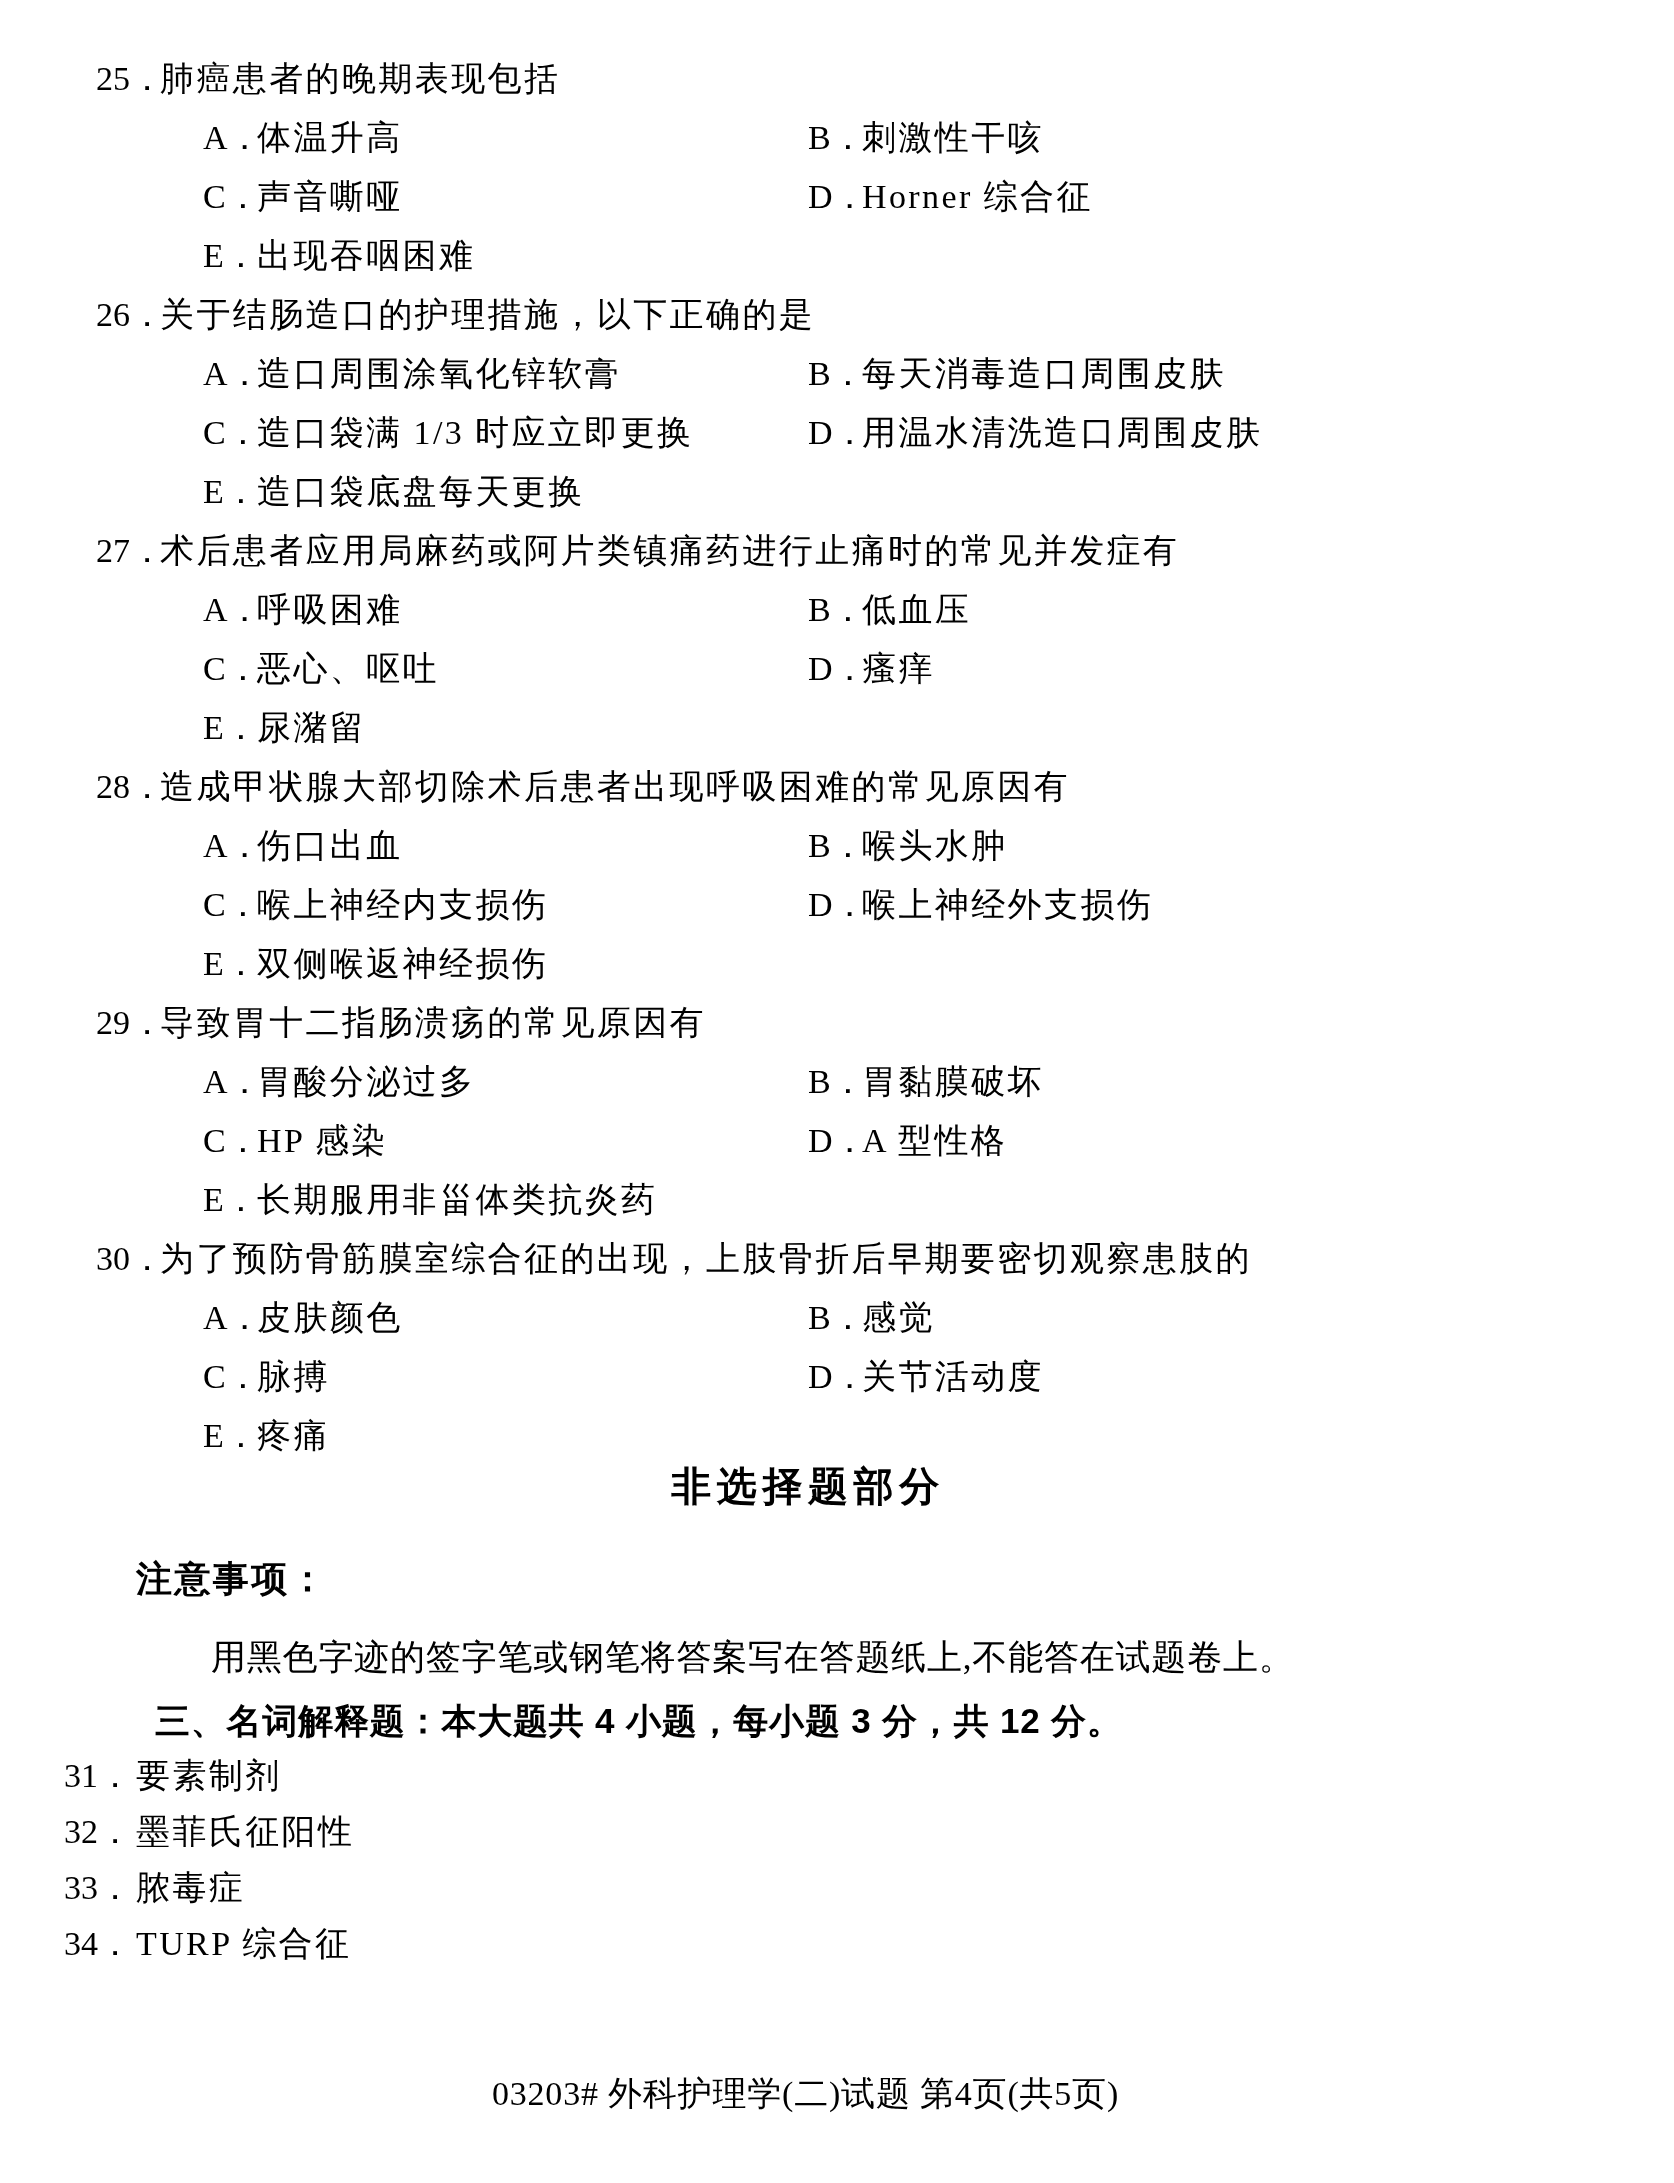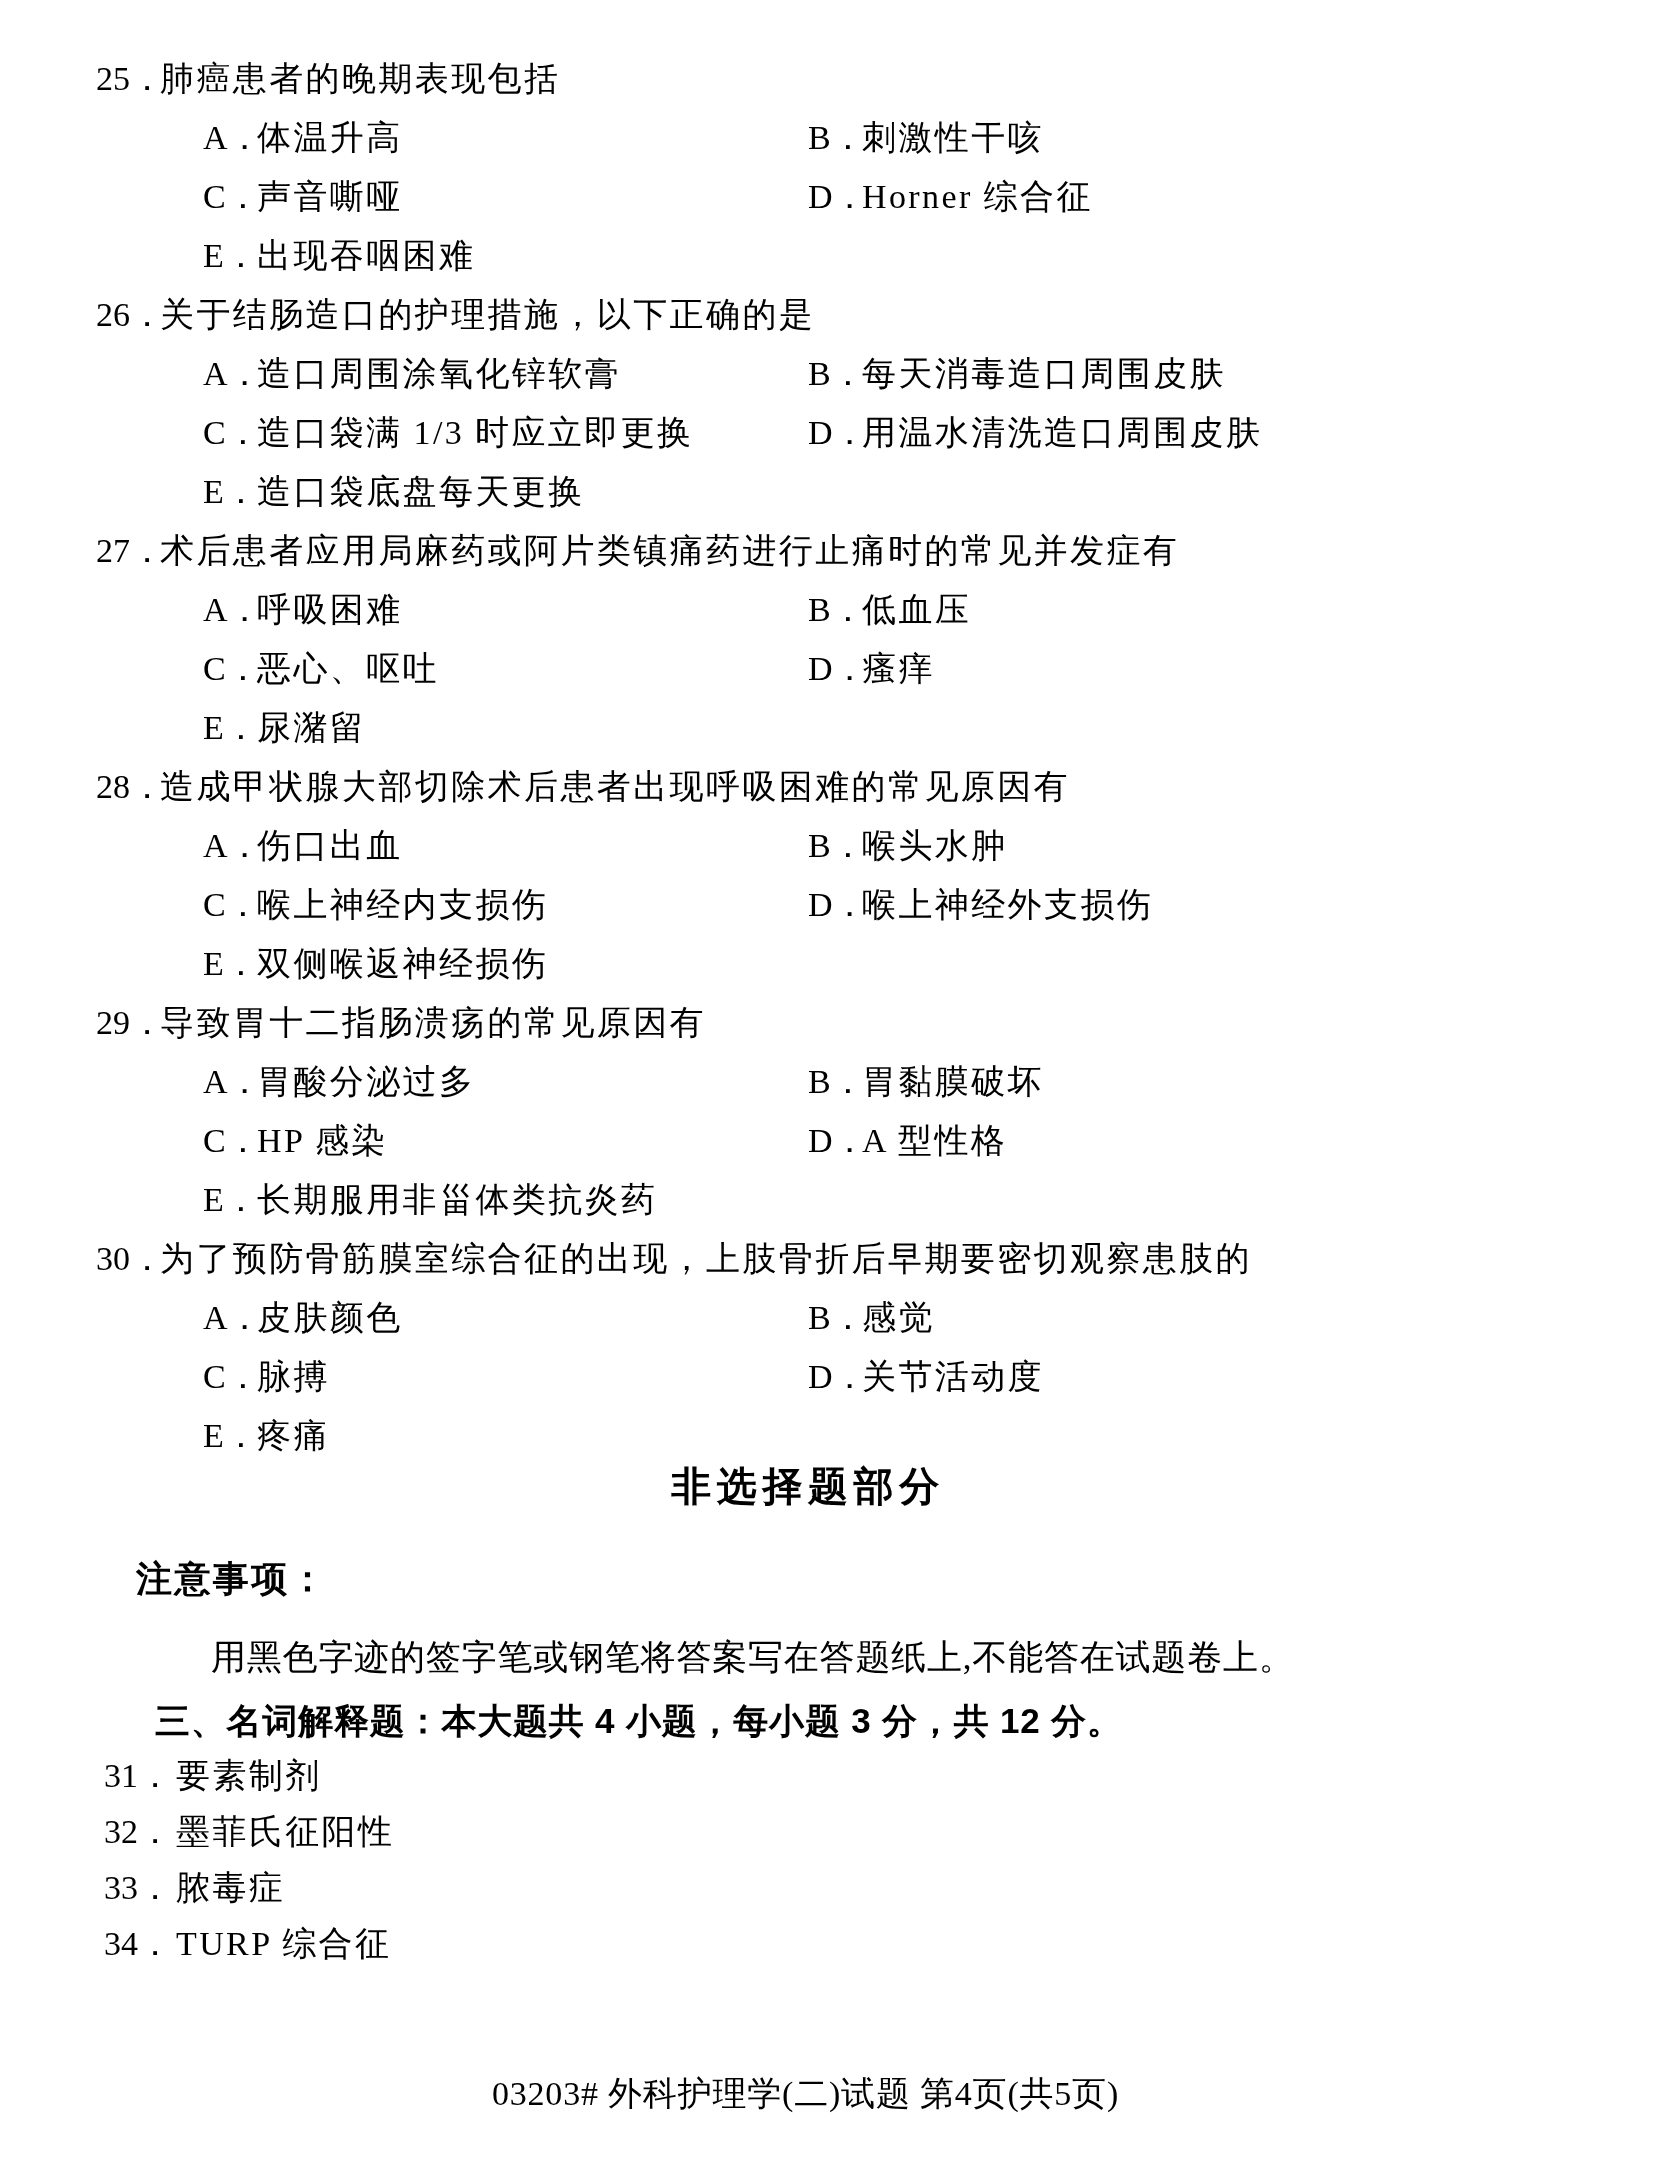--- a/index.html
+++ b/index.html
@@ -26,21 +26,21 @@
     font-family:"Liberation Sans","DejaVu Sans",sans-serif; font-weight:600;
     font-size:36px; letter-spacing:2.4px;
   }
   .notice-text { position:absolute; top:1634px; left:211px; font-size:35px; letter-spacing:0.8px; white-space:nowrap; }
   .sec3-heading {
     position:absolute; top:1698px; left:131px;
     font-family:"Liberation Sans","DejaVu Sans",sans-serif; font-weight:700;
     font-size:35px; letter-spacing:0.8px; white-space:nowrap;margin-left:24px;
   }
   .defs { position:absolute; top:1748px; left:0; width:100%; }
-  .def-item { height:56px; display:flex; align-items:center; padding-left:104px; }
+  .def-item { height:56px; display:flex; align-items:center; padding-left:64px; }
   .dnum { display:inline-block; width:72px; flex:0 0 72px; }
   .dtext { letter-spacing:2.4px; }
   .footer {
     position:absolute; top:2038px; left:0; width:100%; text-align:center;
     font-size:34px; letter-spacing:0.8px; padding-right:64px; box-sizing:border-box;margin-top:33px;
   }
 </style>
 </head>
 <body>
 

